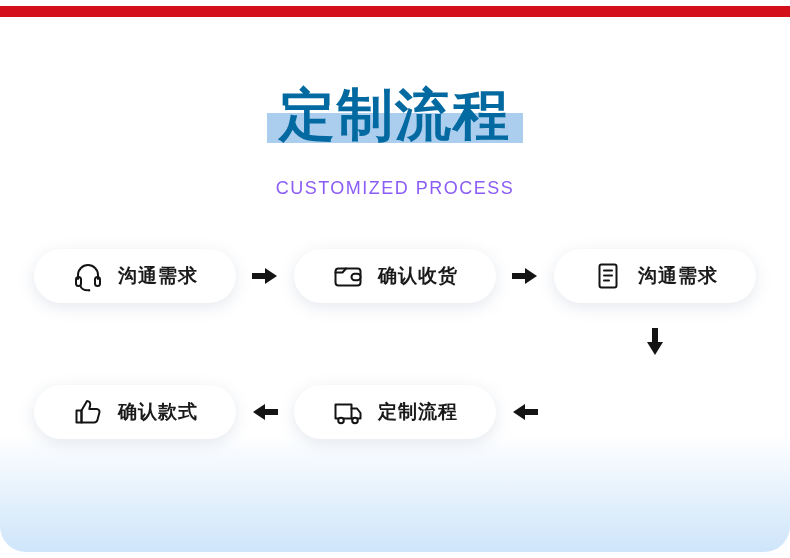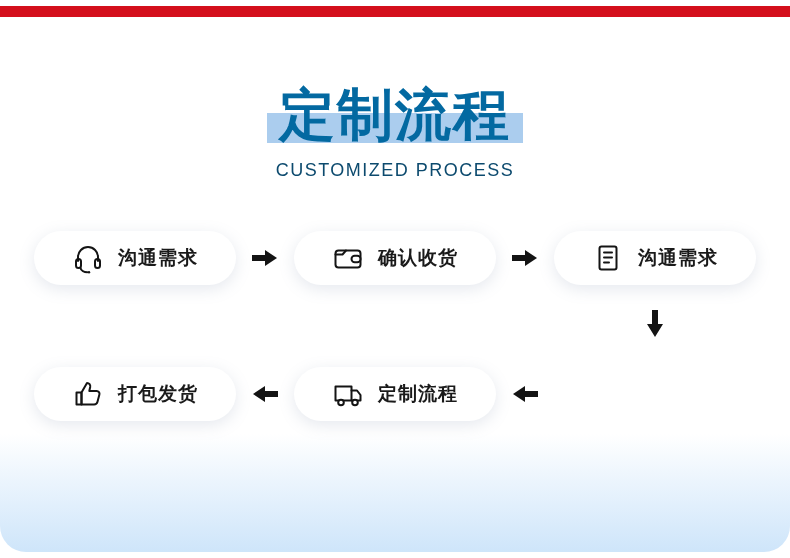--- a/index.html
+++ b/index.html
@@ -19,22 +19,22 @@
   .title-hl {
     position:absolute; left:-12px; right:-12px; bottom:3px; height:30px;
     background:#abcdee; z-index:0;
   }
   .title-text {
     position:relative; z-index:1;
     font-size:56px; font-weight:700; color:#0369a1; letter-spacing:2px;
     line-height:1.1;
   }
   .subtitle {
-    margin-top:14px;
-    font-size:18px; font-weight:500; color:#0c4a6e; letter-spacing:1.5px;
+    margin-top:32px;
+    font-size:18px; font-weight:500; color:#8b5cf6; letter-spacing:1.5px;
   }
   .flow { width:722px; margin:50px auto 0; position:relative; z-index:1; }
   .flow-row {
     display:grid;
     grid-template-columns:202px 58px 202px 58px 202px;
     align-items:center;
   }
   .connector-row {
     display:grid;
     grid-template-columns:202px 58px 202px 58px 202px;
@@ -131,21 +131,21 @@
   </div>
 
   <div class="flow-row">
     <div class="pill">
       <span class="icon">
         <svg viewBox="0 0 32 32" fill="none" stroke="#141414" stroke-width="2" stroke-linecap="round" stroke-linejoin="round">
           <path d="M9.5 14.5 L15 5c2.2 0 3.6 1.8 3.2 4l-.9 4h7.4c1.9 0 3.2 1.8 2.7 3.6l-1.9 7.2c-.4 1.6-1.8 2.7-3.4 2.7H9.5z"></path>
           <path d="M4.5 14.5h5v12h-5z"></path>
         </svg>
       </span>
-      <span class="pill-label">打包发货</span>
+      <span class="pill-label">确认款式</span>
     </div>
 
     <div class="arrow-cell">
       <svg width="26" height="18" viewBox="0 0 26 18">
           <polygon points="26,6 13,6 13,1 1,9 13,17 13,12 26,12" fill="#141414"></polygon>
         </svg>
     </div>
 
     <div class="pill">
       <span class="icon">

